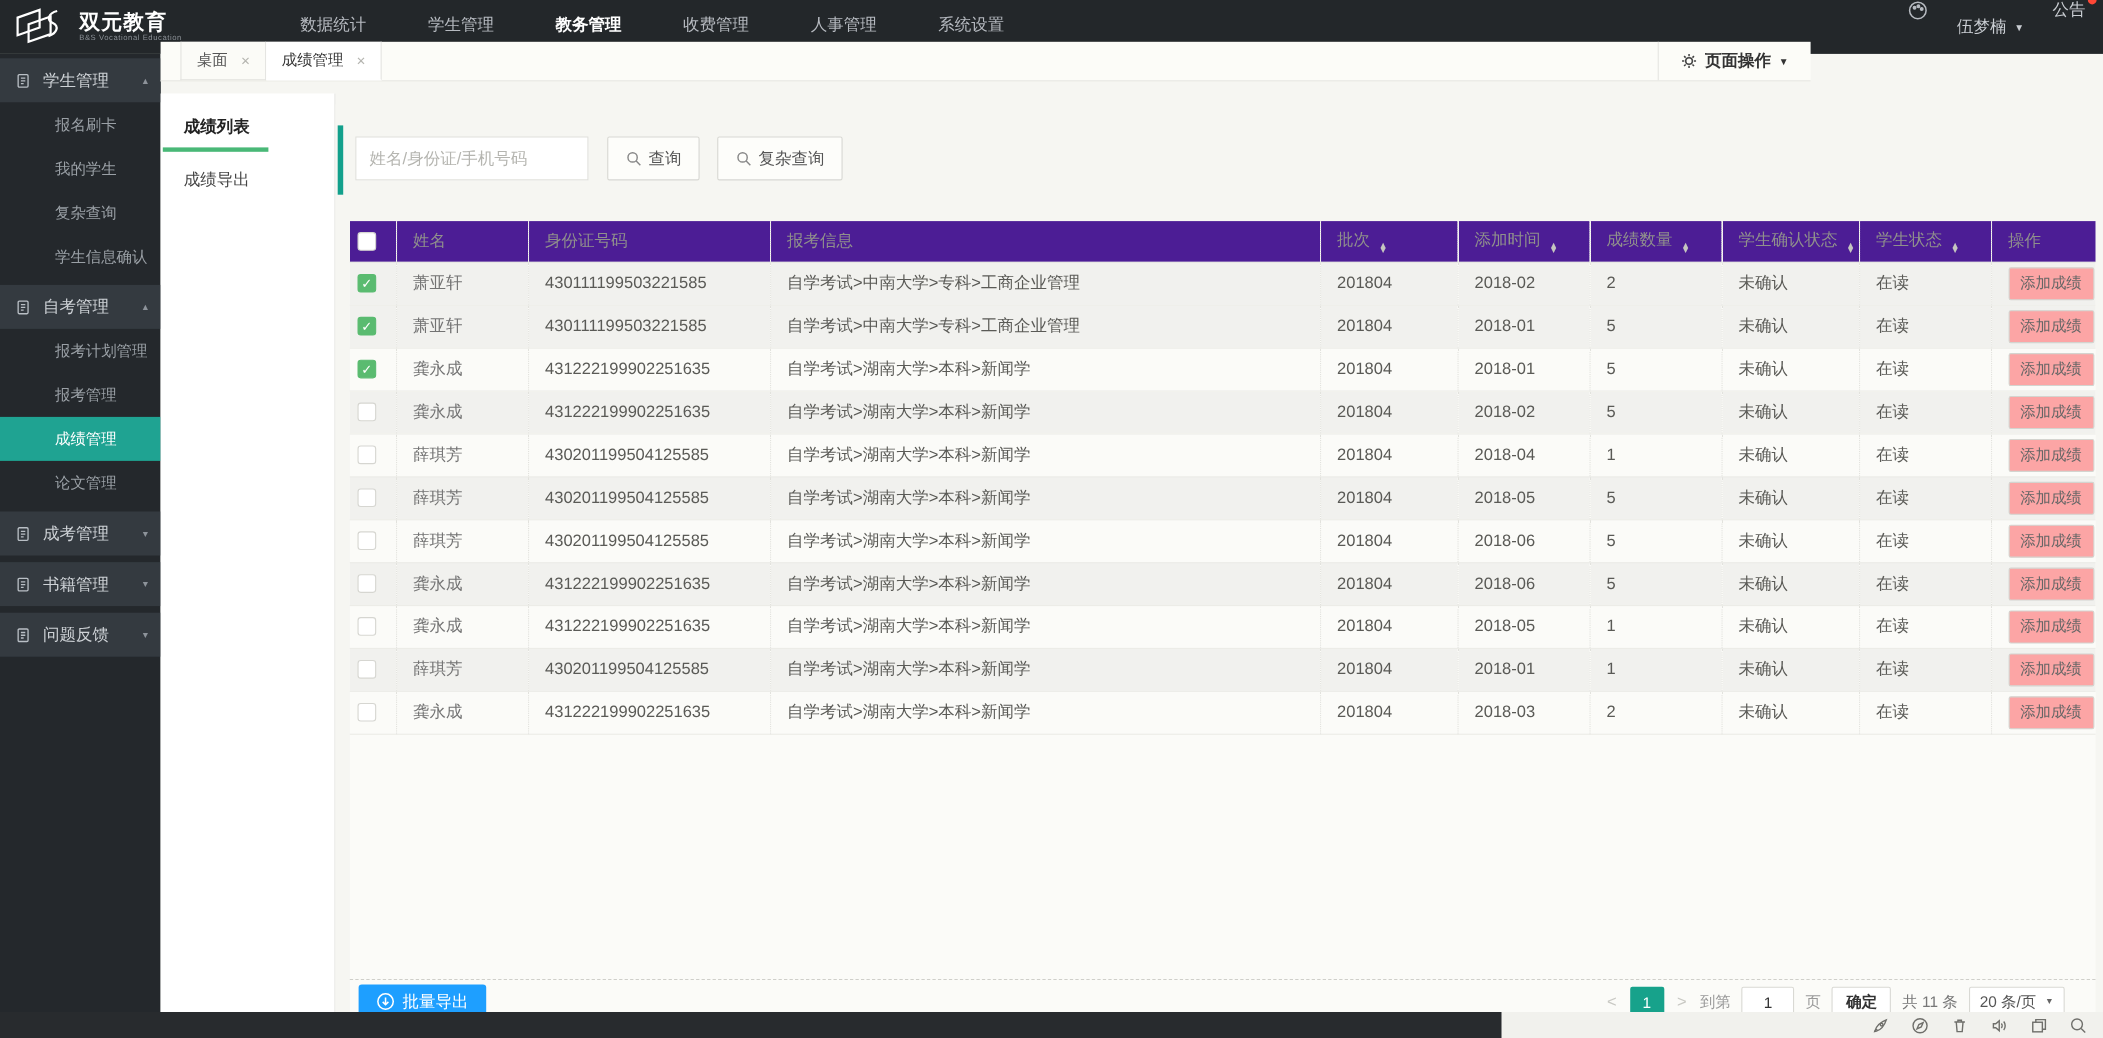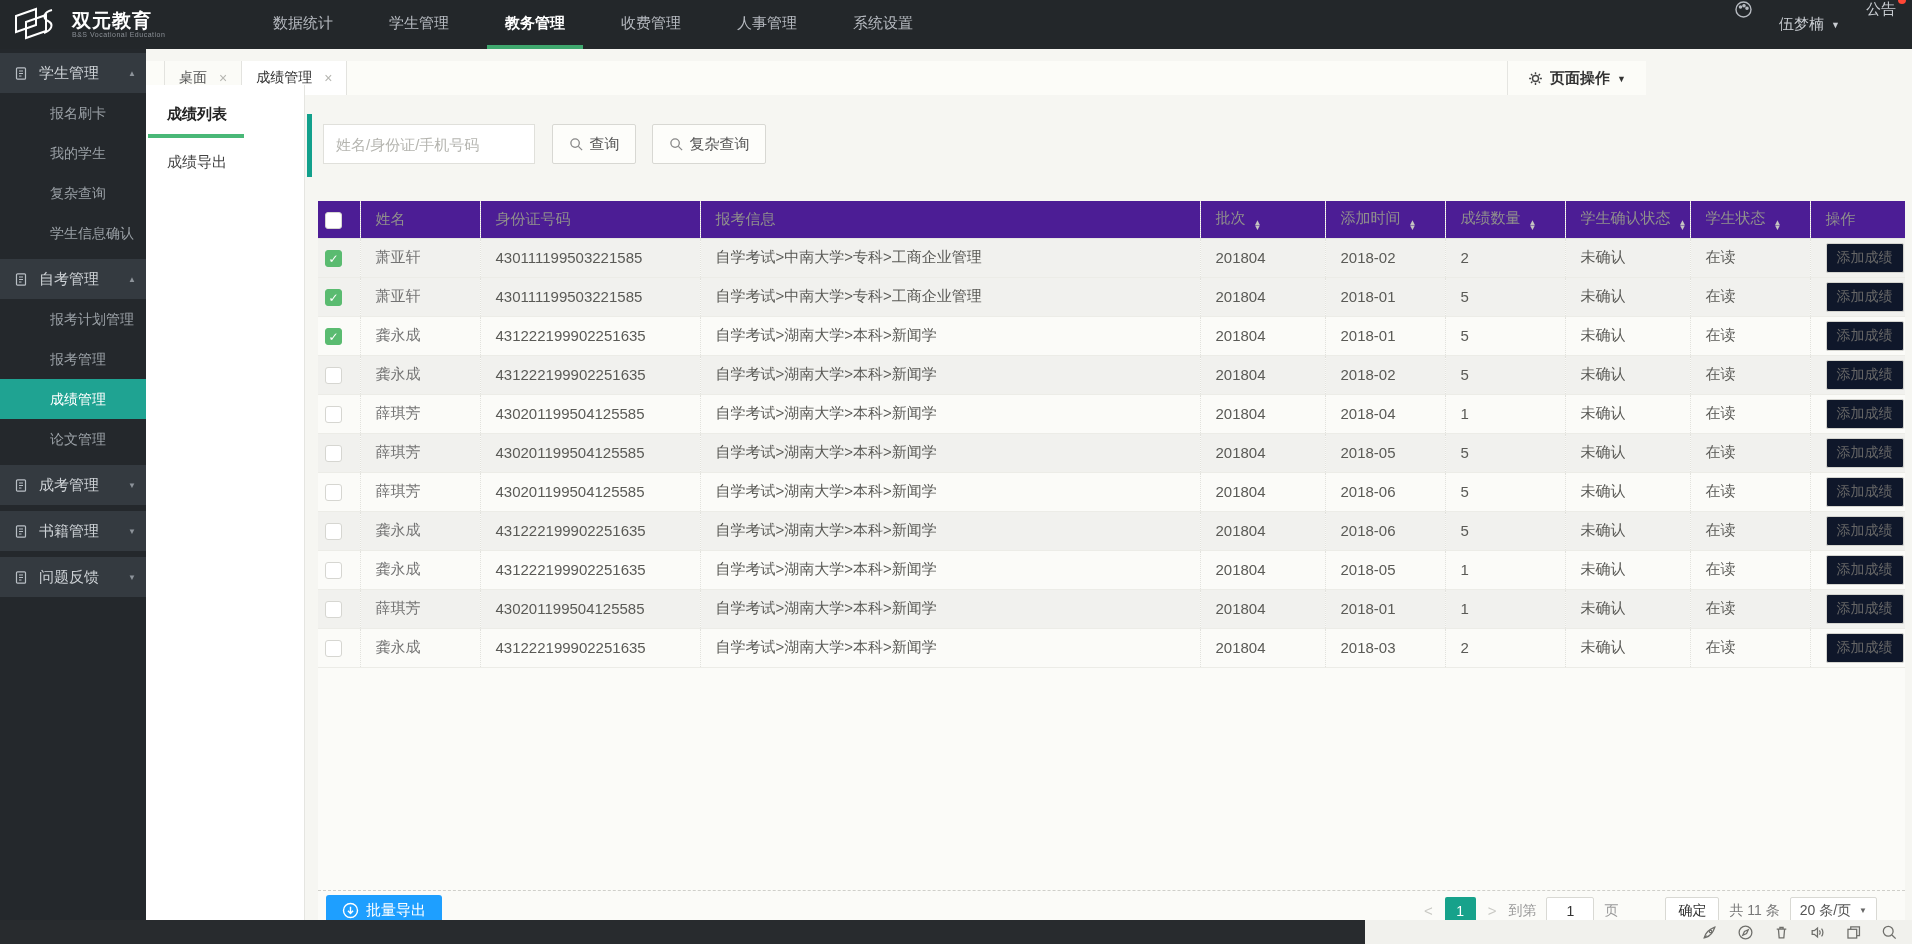--- a/index.html
+++ b/index.html
@@ -31,37 +31,37 @@
   #sidebar-groups { padding-top:4px; }
   .sgroup { height:40px; margin-top:6px; background:#343a40; color:#ced2d6; font-size:15px;
             display:flex; align-items:center; padding:0 12px 0 14px; cursor:pointer; position:relative; }
   .sgroup:first-child { margin-top:0; }
   .sgroup .gicon { margin-right:10px; display:flex; }
   .sgroup .garrow { position:absolute; right:10px; font-size:8px; color:#8d939a; }
   .sitem { height:40px; line-height:40px; padding-left:50px; color:#9aa0a6; font-size:14px; cursor:pointer; }
   .sitem.active { background:#1fa392; color:#fff; }
 
   
-  #tabbar { position:absolute; left:146px; top:61px; width:1500px; height:36px; background:#fcfcf8;
+  #tabbar { position:absolute; left:146px; top:38px; width:1500px; height:36px; background:#fcfcf8;
             border-bottom:1px solid #e5e5e1; display:flex; align-items:stretch; }
   .tab { display:flex; align-items:center; padding:0 14px; font-size:14px; color:#555;
          border:1px solid #e3e3df; border-top:none; background:#fbfbf7; cursor:pointer; }
   .tab:first-child { margin-left:18px; }
   .tab + .tab { border-left:none; }
   .tab.active { background:#fff; border-bottom-color:#fff; color:#333; }
   .tab .tclose { margin-left:12px; color:#b5b5b0; font-size:14px; cursor:pointer; }
   #page-actions { margin-left:auto; display:flex; align-items:center; gap:7px; padding:0 20px;
                   border-left:1px solid #e5e5e1; font-size:15px; font-weight:bold; color:#333; cursor:pointer; }
   #page-actions .caret { color:#333; }
 
   
   #subpanel { position:absolute; left:146px; top:85px; width:159px; height:835px; background:#fff;
               border-right:1px solid #e5e5e1; padding-top:9px; }
   .smenu-item { position:relative; height:48px; line-height:44px; padding-left:21px; font-size:15px;
-                color:#444; cursor:pointer;font-family:Liberation Mono, monospace; }
+                color:#444; cursor:pointer; }
   .smenu-item.active { color:#222; font-weight:bold; }
   .smenu-item.active::after { content:""; position:absolute; left:2px; bottom:4px; width:96px; height:4px;
                               background:#49b877; }
 
   
   #content { position:absolute; left:305px; top:95px; width:1607px; height:835px; background:#f6f6f2; }
   .accent-bar { position:absolute; left:2px; top:19px; width:5px; height:63px; background:#12a08c; }
   #search-input { position:absolute; left:18px; top:29px; width:212px; height:40px; border:1px solid #e0e0db;
                   background:#fff; padding:0 12px; font-size:15px; color:#555; outline:none; }
   #search-input::placeholder { color:#b5b5b0; }
@@ -83,38 +83,38 @@
   tbody tr.shaded { background:#f1f1ee; }
   td { color:#5a5a56; padding-left:15px; white-space:nowrap; }
   td.cb-cell, th.cb-cell { padding-left:7px; }
   .cb { display:inline-block; width:17px; height:17px; border-radius:3px; background:#fff;
         border:1px solid #d6d6d1; vertical-align:middle; cursor:pointer; text-align:center;
         line-height:16px; font-size:12px; color:#fff; }
   .cb.checked { background:#5abb70; border-color:#5abb70; }
   td a { color:#737373; text-decoration:none; cursor:pointer; }
   .sort { display:inline-flex; flex-direction:column; margin-left:8px; vertical-align:-2px; }
   .sort i { font-style:normal; font-size:8px; line-height:5px; color:#c5c5c0; }
-  .row-action { padding:5px 10px; border:1px solid #d4d4cf; background:#0f172a; border-radius:2px;
+  .row-action { padding:5px 10px; border:1px solid #d4d4cf; background:#fca5a5; border-radius:2px;
                 color:#666; font-size:14px; cursor:pointer; }
   .spacer { flex:1; }
   .card-footer { height:40px; border-top:1px dashed #cfcfca; display:flex; align-items:center; }
   #batch-export { margin-left:8px; height:32px; padding:0 16px; background:#1e9fff; border:none;
                   border-radius:3px; color:#fff; font-size:15px; cursor:pointer;
                   display:flex; align-items:center; gap:7px; }
   .pagination { margin-left:auto; margin-right:28px; display:flex; align-items:center; gap:10px;
                 font-size:14px; }
   .pg-arrow { color:#c9c9c4; font-size:15px; cursor:pointer; padding:0 2px; }
   .pg-current { width:31px; height:28px; background:#17a28b; color:#fff; border-radius:2px;
                 display:inline-flex; align-items:center; justify-content:center; cursor:pointer; }
   .pg-text { color:#999; }
   .pg-total { color:#777; }
   .pg-input { width:48px; height:28px; border:1px solid #d9d9d4; border-radius:2px; text-align:center;
               font-size:14px; color:#333; background:#fff; outline:none; }
   .pg-confirm { height:28px; padding:0 12px; background:#fff; border:1px solid #d9d9d4; border-radius:2px;
-                font-size:14px; font-weight:normal; color:#333; cursor:pointer;margin-left:37px; }
+                font-size:14px; font-weight:bold; color:#333; cursor:pointer; }
   .pg-size { height:28px; border:1px solid #d9d9d4; border-radius:2px; background:#fff; padding:0 9px;
              display:flex; align-items:center; gap:8px; color:#555; cursor:pointer; }
   .pg-size .caret { color:#666; font-size:8px; }
 
   
   #statusbar { position:absolute; left:0; top:920px; width:1912px; height:24px; background:#f1f1ed; }
   .status-dark { position:absolute; left:0; top:0; width:1365px; height:24px; background:#282b2e; }
   #status-icons { position:absolute; right:14px; top:0; height:24px; display:flex; align-items:center;
                   gap:19px; }
   .sicon { display:flex; cursor:pointer; }

